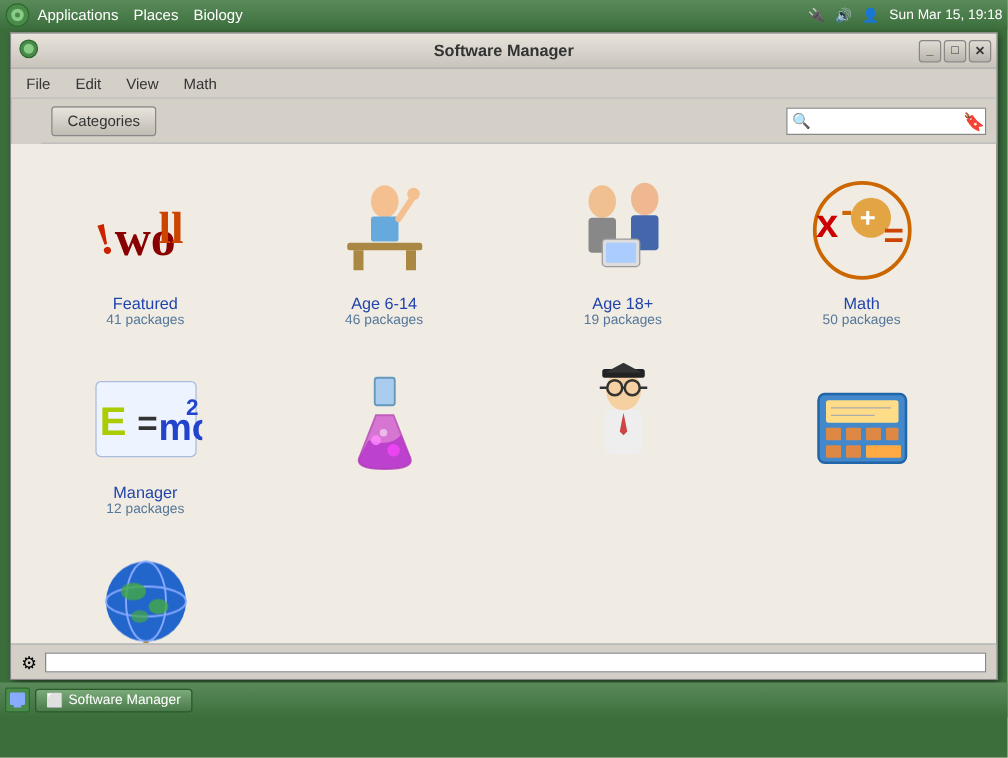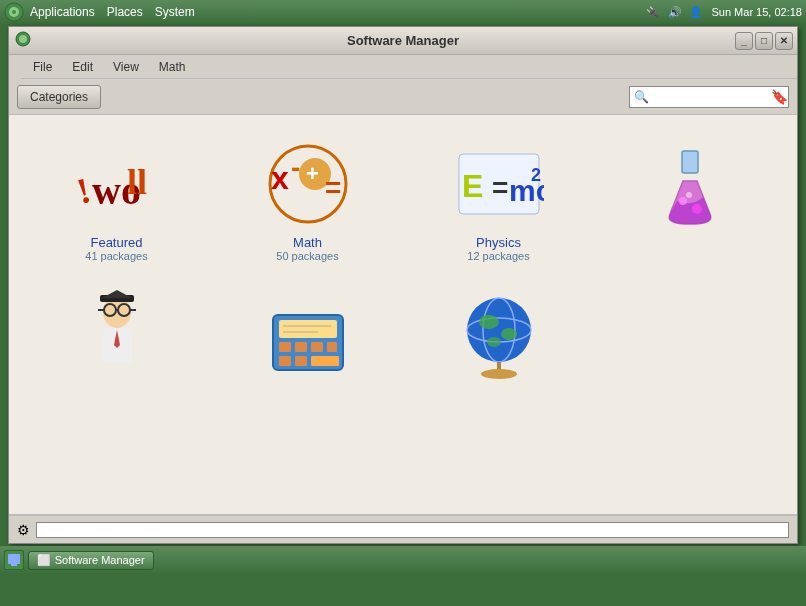--- a/index.html
+++ b/index.html
@@ -84,37 +84,37 @@
 
     
     .menu-bar {
       background: #d4d0c8;
       height: 24px;
       display: flex;
       align-items: center;
       padding: 0 4px;
       border-bottom: 1px solid #bbb;
       gap: 4px;
-      margin-left: 12px;
     }
     .menu-bar span {
       padding: 2px 8px;
       cursor: pointer;
       color: #333;
     }
 
     
     .toolbar {
       background: #d4d0c8;
       height: 36px;
       display: flex;
       align-items: center;
       padding: 4px 8px;
       border-bottom: 1px solid #bbb;
       gap: 8px;
+      margin-left: 24px;
     }
     .categories-btn {
       background: linear-gradient(to bottom, #e8e4dc, #c0bcb4);
       border: 1px solid #888;
       border-radius: 3px;
       padding: 4px 12px;
       cursor: pointer;
       font-size: 12px;
       color: #333;
     }
@@ -251,27 +251,27 @@
   <div class="logo">
     <svg width="20" height="20" viewBox="0 0 20 20">
       <circle cx="10" cy="10" r="9" fill="#4a8a4a" stroke="#2a6a2a" stroke-width="1"></circle>
       <circle cx="10" cy="10" r="5" fill="#88cc88"></circle>
       <circle cx="10" cy="10" r="2" fill="#4a8a4a"></circle>
     </svg>
   </div>
   <div class="menu-items">
     <span>Applications</span>
     <span>Places</span>
-    <span>System</span>
+    <span>Biology</span>
   </div>
   <div class="right-side">
     <span>🔌</span>
     <span>🔊</span>
     <span>👤</span>
-    <span>Sun Mar 15, 02:18</span>
+    <span>Sun Mar 15, 19:18</span>
   </div>
 </div>
 
 <div class="window">
 
   <div class="window-titlebar">
     <span style="position:absolute;left:6px;">
       <svg width="16" height="16" viewBox="0 0 16 16">
         <circle cx="8" cy="8" r="7" fill="#4a8a4a" stroke="#2a6a2a"></circle>
         <circle cx="8" cy="8" r="4" fill="#88cc88"></circle>
@@ -310,22 +310,56 @@
             <text x="5" y="55" font-size="36" font-weight="900" font-family="serif" fill="#cc2200" transform="rotate(-15, 45, 45)">!</text>
             <text x="20" y="65" font-size="40" font-weight="900" font-family="serif" fill="#880000">wo</text>
             <text x="55" y="55" font-size="36" font-weight="900" font-family="serif" fill="#cc4400">ll</text>
           </svg>
         </div>
         <span class="cat-name">Featured</span>
         <span class="cat-count">41 packages</span>
       </div>
 
 
-
-
+      <div class="category-item">
+        <div class="cat-icon">
+          <svg width="90" height="90" viewBox="0 0 90 90">
+
+            <ellipse cx="45" cy="22" rx="11" ry="13" fill="#f5c090"></ellipse>
+            <rect x="34" y="34" width="22" height="20" rx="2" fill="#66aadd"></rect>
+
+            <rect x="15" y="55" width="60" height="6" rx="2" fill="#aa8844"></rect>
+            <rect x="20" y="61" width="8" height="16" fill="#aa8844"></rect>
+            <rect x="62" y="61" width="8" height="16" fill="#aa8844"></rect>
+
+            <line x1="56" y1="36" x2="68" y2="18" stroke="#f5c090" stroke-width="5" stroke-linecap="round"></line>
+            <circle cx="68" cy="16" r="5" fill="#f5c090"></circle>
+          </svg>
+        </div>
+        <span class="cat-name">Age 6-14</span>
+        <span class="cat-count">46 packages</span>
+      </div>
+
+
+      <div class="category-item">
+        <div class="cat-icon">
+          <svg width="90" height="90" viewBox="0 0 90 90">
+
+            <ellipse cx="28" cy="22" rx="11" ry="13" fill="#f0c090"></ellipse>
+            <rect x="17" y="35" width="22" height="28" rx="3" fill="#888888"></rect>
+            <ellipse cx="62" cy="20" rx="11" ry="13" fill="#f0b890"></ellipse>
+            <rect x="51" y="33" width="22" height="28" rx="3" fill="#4466aa"></rect>
+
+            <rect x="28" y="52" width="30" height="22" rx="3" fill="#dddddd" stroke="#999" stroke-width="1"></rect>
+            <rect x="31" y="55" width="24" height="16" rx="1" fill="#aaccff"></rect>
+          </svg>
+        </div>
+        <span class="cat-name">Age 18+</span>
+        <span class="cat-count">19 packages</span>
+      </div>
 
       <div class="category-item">
         <div class="cat-icon">
           <svg width="90" height="90" viewBox="0 0 90 90">
 
             <circle cx="45" cy="45" r="38" fill="none" stroke="#cc6600" stroke-width="3"></circle>
             <text x="8" y="50" font-size="32" font-weight="bold" fill="#cc0000">x</text>
             <text x="28" y="38" font-size="28" font-weight="bold" fill="#cc6600">-</text>
             <circle cx="52" cy="35" r="16" fill="#dd8800" opacity="0.7"></circle>
             <text x="43" y="42" font-size="22" font-weight="bold" fill="#ffffff">+</text>
@@ -340,21 +374,21 @@
         <div class="cat-icon">
           <svg width="90" height="90" viewBox="0 0 90 90">
 
             <rect x="5" y="15" width="80" height="60" rx="4" fill="#eef4ff" stroke="#aabbdd" stroke-width="1"></rect>
             <text x="8" y="58" font-size="32" font-weight="bold" fill="#aacc00">E</text>
             <text x="38" y="58" font-size="28" font-weight="bold" fill="#333333">=</text>
             <text x="55" y="62" font-size="30" font-weight="bold" fill="#2244cc">mc</text>
             <text x="77" y="42" font-size="18" font-weight="bold" fill="#2244cc">2</text>
           </svg>
         </div>
-        <span class="cat-name">Physics</span>
+        <span class="cat-name">Manager</span>
         <span class="cat-count">12 packages</span>
       </div>
 
 
       <div class="category-item">
         <div class="cat-icon">
           <svg width="90" height="90" viewBox="0 0 90 90">
 
             <rect x="37" y="12" width="16" height="22" rx="2" fill="#aaccee" stroke="#6699bb" stroke-width="1.5"></rect>
             <path d="M25,75 Q20,85 45,85 Q70,85 65,75 L52,42 L38,42 Z" fill="#cc44cc" opacity="0.7" stroke="#aa22aa" stroke-width="1.5"></path>

